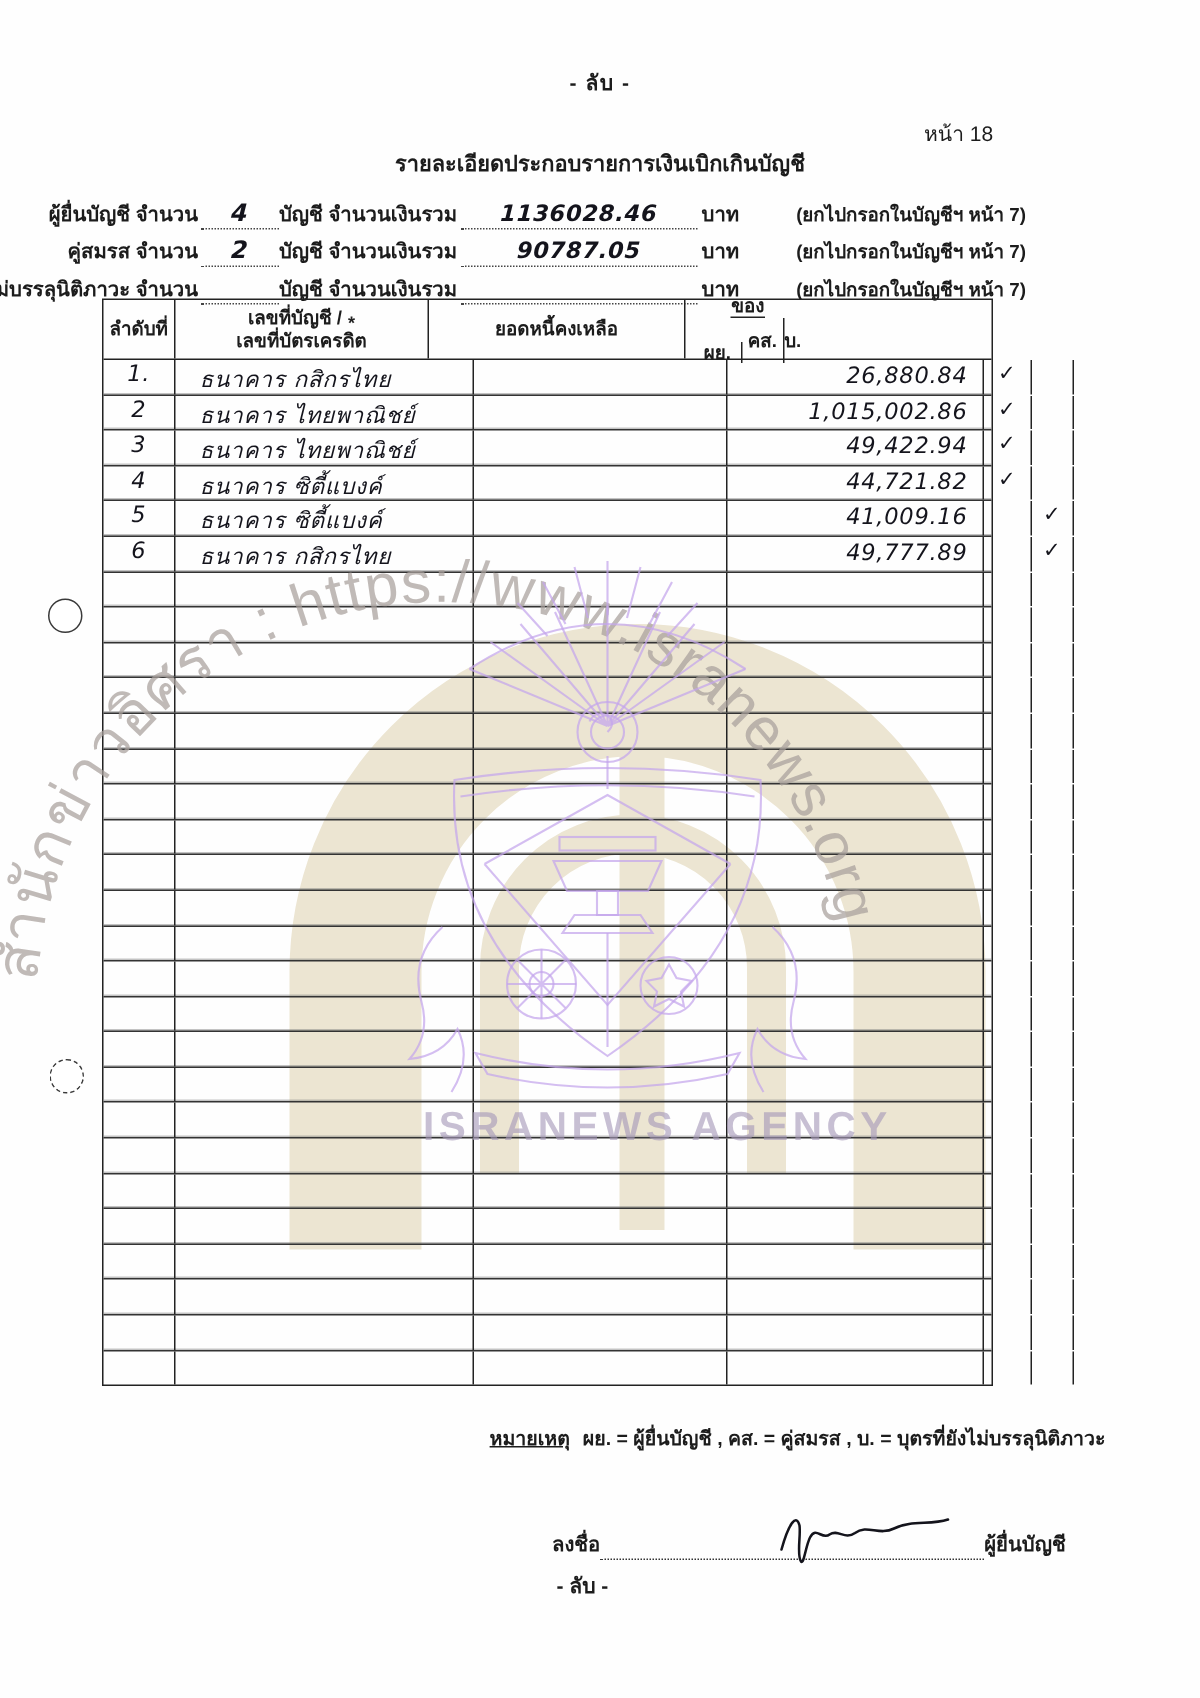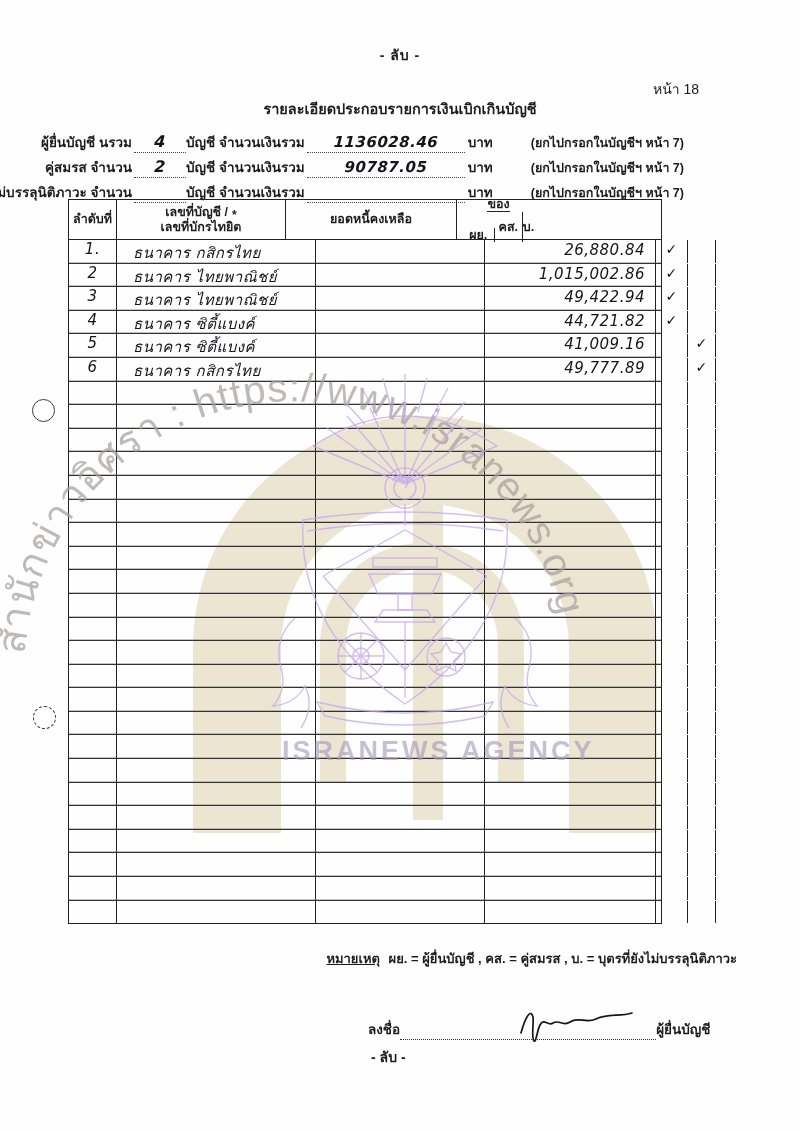--- a/index.html
+++ b/index.html
@@ -6,21 +6,21 @@
   html,body { background:#e8e8e8; }
   .page {
     position:relative; width:800px; height:1132px; margin:0 auto;
     background:#fefefe; overflow:hidden;
     font-family:"Liberation Sans","DejaVu Sans",sans-serif;
     color:#1c1c1c;
   }
   
   .secret-top { position:absolute; top:44px; left:0; width:800px; text-align:center;
     font-weight:bold; font-size:14px; letter-spacing:1px; }
-  .page-no { position:absolute; top:78px; left:653px; font-size:14px; }
+  .page-no { position:absolute; top:78px; left:616px; font-size:14px; }
   .doc-title { position:absolute; top:97px; left:0; width:800px; text-align:center;
     font-weight:bold; font-size:14.5px; }
   
   .summary { position:absolute; top:128px; right:116px; font-size:13.5px; }
   .sline { display:flex; align-items:flex-end; justify-content:flex-end;
     height:25px; white-space:nowrap; font-weight:600; }
   .sline .lbl { padding-right:2px; }
   .dotfill { display:inline-block; border-bottom:1.6px dotted #444;
     position:relative; height:16px; text-align:center; }
   .dot-count { width:52px; }
@@ -107,21 +107,21 @@
     <rect x="413" y="468" width="30" height="352" fill="#ece5d2"></rect>
   </svg>
 
   <div class="layer-doc">
     <div class="secret-top">- ลับ -</div>
     <div class="page-no">หน้า 18</div>
     <div class="doc-title">รายละเอียดประกอบรายการเงินเบิกเกินบัญชี</div>
 
     <div class="summary">
       <div class="sline">
-        <span class="lbl">ผู้ยื่นบัญชี  นรวม</span>
+        <span class="lbl">ผู้ยื่นบัญชี  จำนวน</span>
         <span class="dotfill dot-count">
             <span class="hand" style="font-size:16px">4</span>
           </span>
         <span class="lbl">บัญชี  จำนวนเงินรวม</span>
         <span class="dotfill dot-amount">
             <span class="hand">1136028.46</span>
           </span>
         <span class="baht">บาท</span>
         <span class="note">(ยกไปกรอกในบัญชีฯ หน้า 7)</span>
       </div>
@@ -150,21 +150,21 @@
         <span class="note">(ยกไปกรอกในบัญชีฯ หน้า 7)</span>
       </div>
     </div>
 
     <div class="otable">
       <div class="thead">
         <div class="trow">
           <div class="tcell c-no">ลำดับที่</div>
           <div class="tcell c-acct acct-head">
             <span><span>เลขที่บัญชี /</span><span class="ast">*</span></span>
-            <span>เลขที่บักรไทยิต</span>
+            <span>เลขที่บัตรเครดิต</span>
           </div>
           <div class="tcell c-bal">ยอดหนี้คงเหลือ</div>
           <div class="tcell of-group">
             <div class="of-top">ของ</div>
             <div class="of-bottom">
               <div class="subc sub-py">ผย.</div>
               <div class="subc sub-ks">คส.</div>
               <div class="subc sub-b">บ.</div>
             </div>
           </div>

